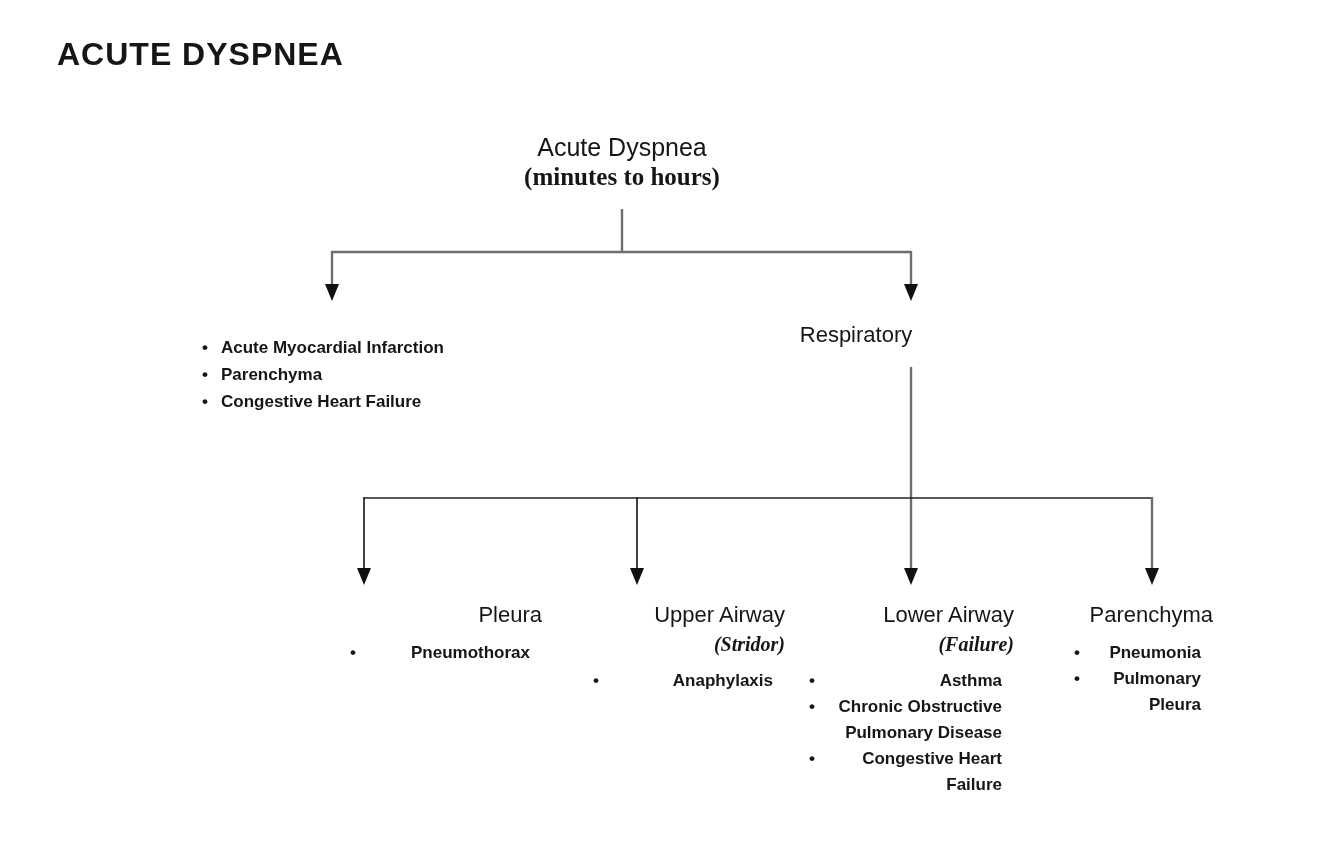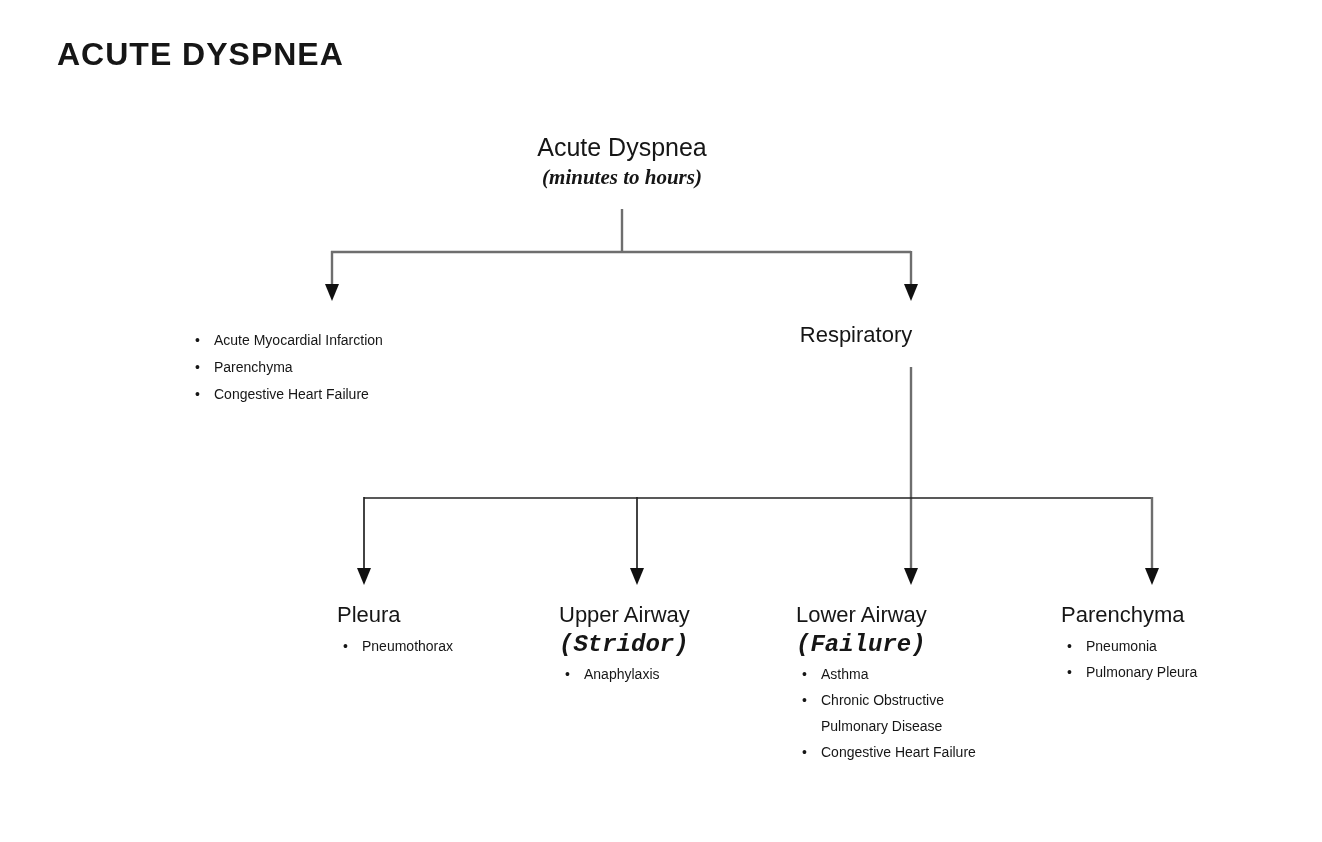--- a/index.html
+++ b/index.html
@@ -42,69 +42,69 @@
     position: absolute;
     left: 622px;
     top: 132px;
     transform: translateX(-50%);
     text-align: center;
     white-space: nowrap;
   }
   .root-label { font-size: 25px; line-height: 30px; }
   .root-qualifier {
     font-family: "Liberation Serif", serif;
-    font-style: italic;
     font-weight: 600;
-    font-size: 21px;
+    font-size: 25px;
     line-height: 24px;
     margin-top: 3px;
   }
   .branch-header { font-size: 22px; line-height: 26px; white-space: nowrap; }
   .branch-cardio {
     position: absolute;
     left: 189px;
     top: 322px;
     width: 330px;
   }
   .branch-cardio .branch-header { margin-bottom: 7px; }
   ul.bullets {
     list-style: none;
-    margin: 5px;
+    margin: 12px;
     padding: 0;
-    font-size: 14px;
+    font-size: 17px;
     line-height: 27px;
+    font-weight: bold;
   }
   ul.bullets li { position: relative; padding-left: 20px; }
   ul.bullets li::before {
     content: "\2022";
     position: absolute;
     left: 1px;
   }
   .resp-label {
     position: absolute;
     left: 856px;
     top: 322px;
     transform: translateX(-50%);
     font-size: 22px;
     line-height: 26px;
     white-space: nowrap;
   }
-  .leaf { position: absolute; top: 602px; }
+  .leaf { position: absolute; top: 602px; text-align: right; }
   .leaf .branch-header { margin-bottom: 5px; }
   .leaf ul.bullets { line-height: 26px; }
   .leaf-qualifier {
-    font-family: Liberation Mono, monospace;
+    font-family: Liberation Serif, serif;
     font-style: italic;
     font-weight: 600;
-    font-size: 24px;
+    font-size: 20px;
     line-height: 23px;
     margin: 1px 0 4px 0;
   }
   #leaf-pleura  { left: 337px;  width: 205px; }
-  #leaf-upper   { left: 559px;  width: 205px; }
+  #leaf-upper   { left: 580px;  width: 205px; }
   #leaf-lower   { left: 796px;  width: 218px; }
   #leaf-paren   { left: 1061px; width: 152px; }
 </style>
 </head>
 <body>
 
 <div class="canvas">
 
   <div class="page-title">ACUTE DYSPNEA</div>
 

